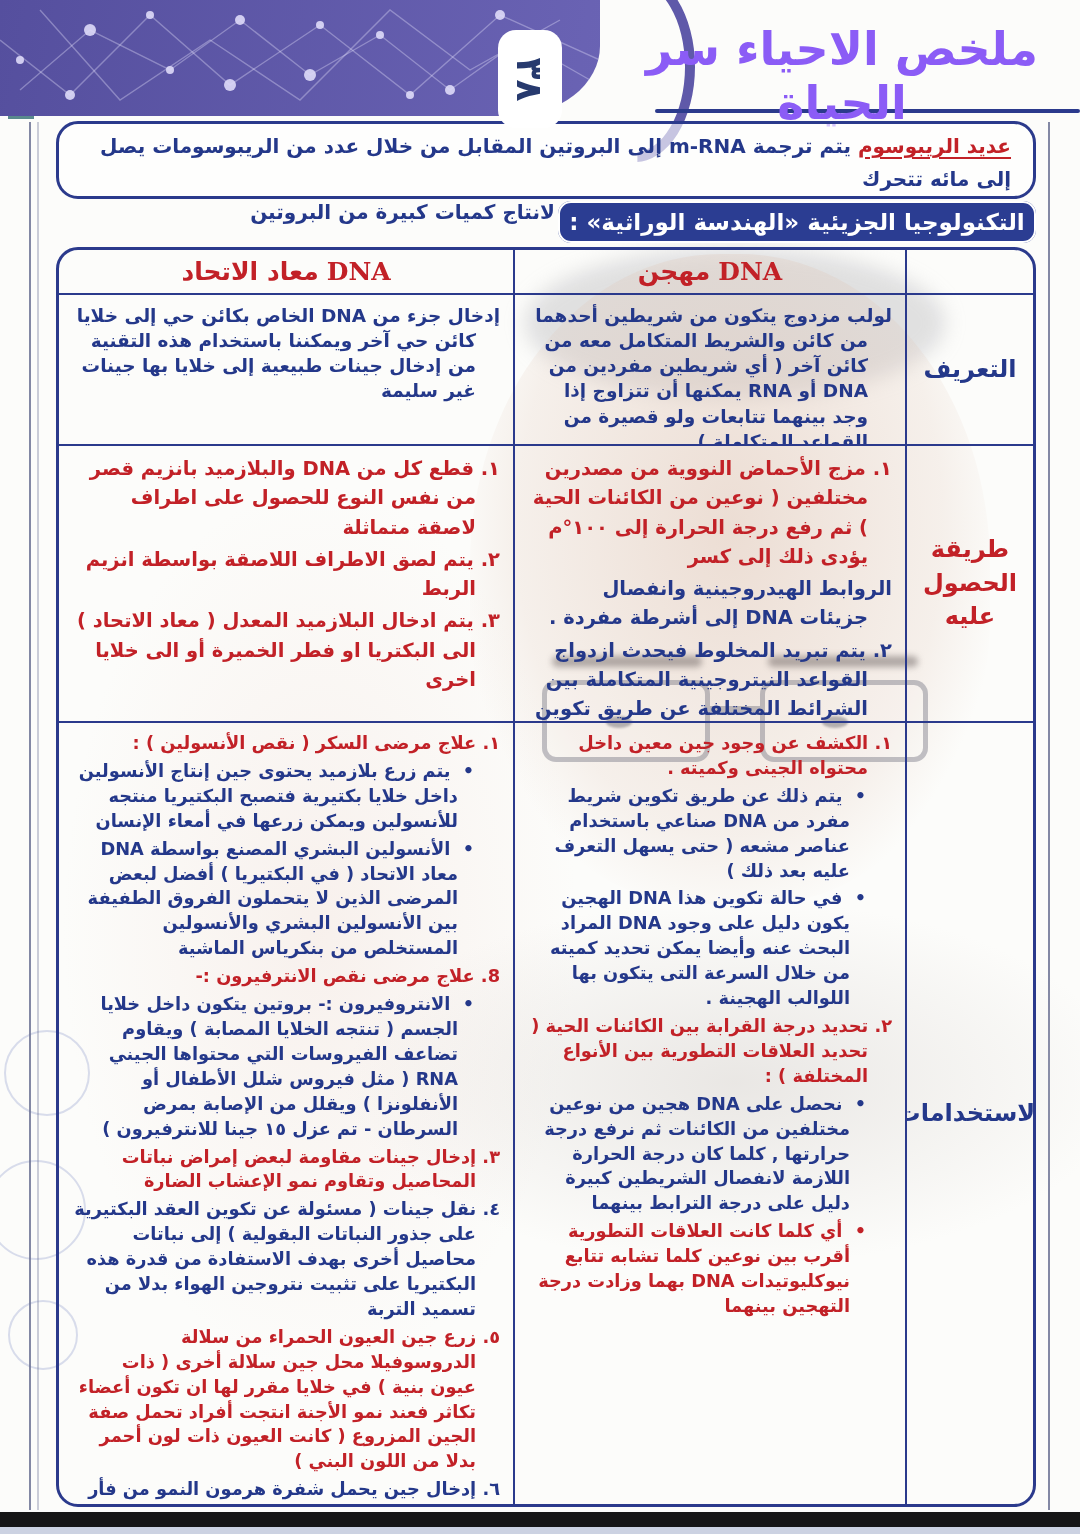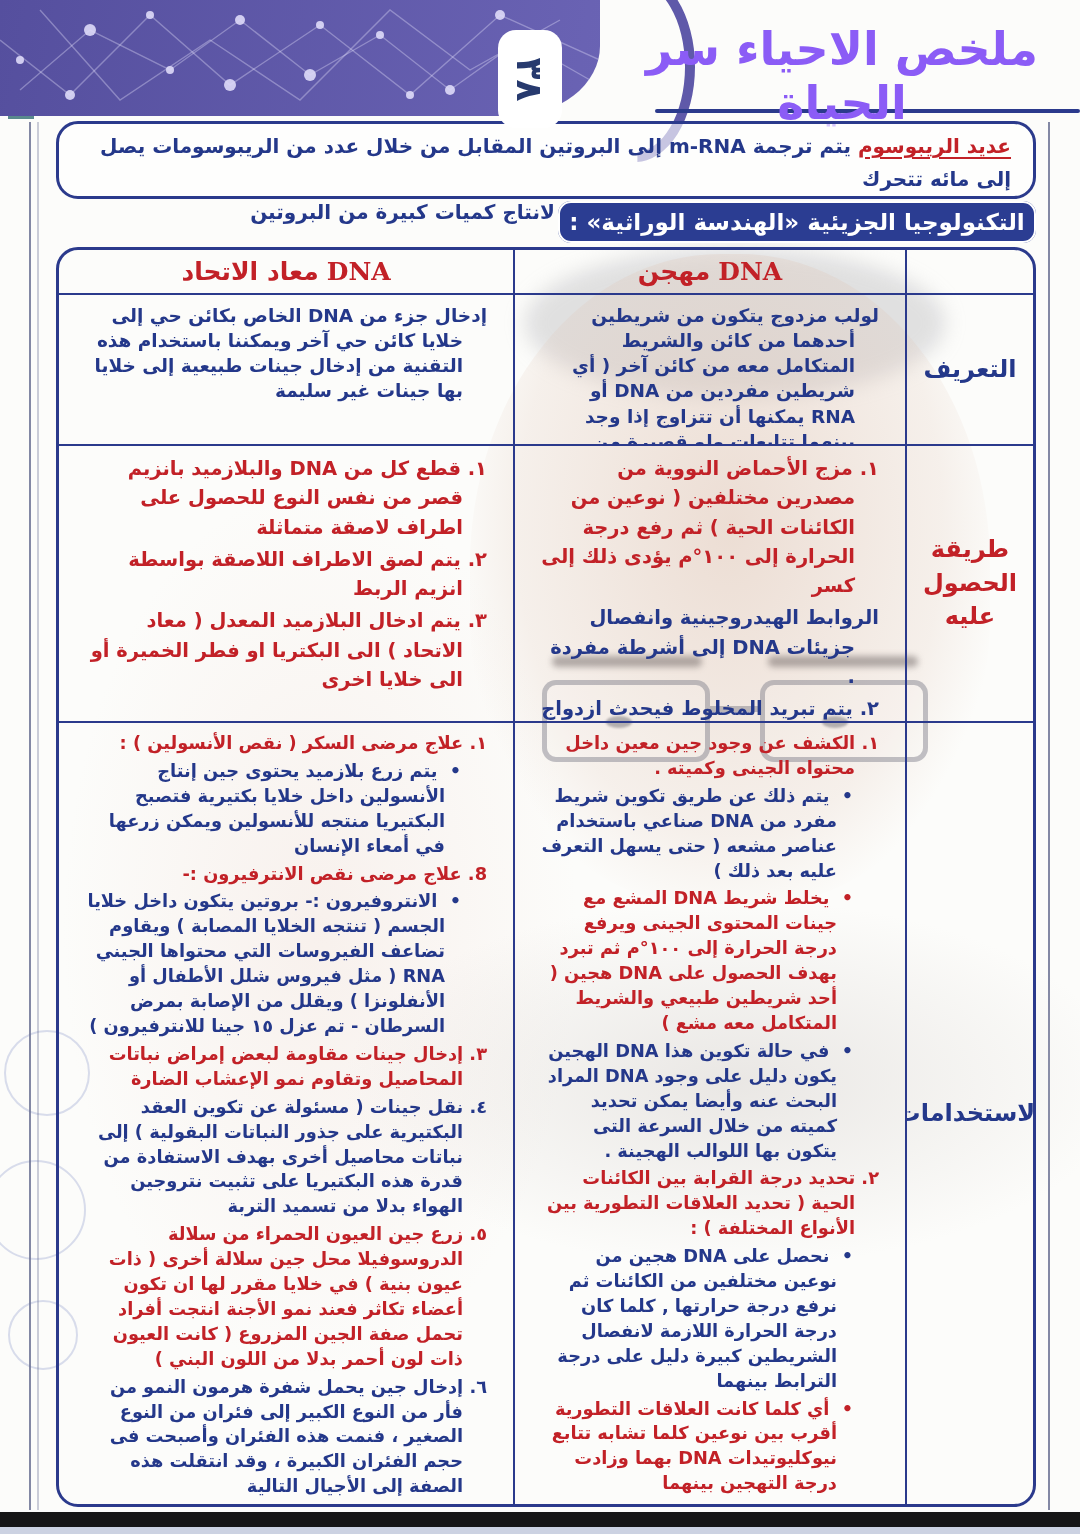--- a/index.html
+++ b/index.html
@@ -61,21 +61,21 @@
     background:radial-gradient(ellipse,rgba(208,202,198,.42),transparent 70%);}
   .warm{position:absolute;left:60px;top:480px;width:520px;height:900px;z-index:0;
     background:radial-gradient(ellipse,rgba(238,214,205,.30),transparent 70%);}
   .ring{position:absolute;border:2px solid rgba(90,110,180,.22);border-radius:50%;z-index:0;}
   
   .ctable{position:absolute;left:56px;top:247px;width:980px;height:1260px;z-index:2;
     border:3px solid #2b3a8c;border-radius:22px;overflow:hidden;
     display:grid;direction:rtl;
     grid-template-columns:128px 392px 1fr;
     grid-template-rows:45px 151px 277px 1fr;}
-  .cell{padding:8px 26px;overflow:hidden;background:transparent;}
+  .cell{padding:8px 13px;overflow:hidden;background:transparent;}
   .cell.bl{border-left:2.5px solid #2b3a8c;}
   .cell.bb{border-bottom:2.5px solid #2b3a8c;}
   .hcell{display:flex;align-items:center;justify-content:center;gap:8px;color:#c22127;font-size:25px;padding:2px;}
   .lcell{display:flex;align-items:center;justify-content:center;text-align:center;font-size:24px;line-height:1.4;padding:17px;}
   .cell .titem{padding-right:24px;text-indent:-24px;margin-bottom:3px;}
   .cell .titem.bullet{padding-right:42px;text-indent:-16px;}
   .bm{padding-left:6px;}
   .sz-def{font-size:18.5px;line-height:1.36;}
   .sz-met{font-size:19.5px;line-height:1.5;}
   .sz-use{font-size:17.8px;line-height:1.4;}
@@ -188,29 +188,29 @@
     <div class="cell sz-met bb">
         <div class="titem red"><span>١. قطع كل من DNA والبلازميد بانزيم قصر من نفس النوع للحصول على اطراف لاصقة متماثلة</span></div>
         <div class="titem red"><span>٢. يتم لصق الاطراف اللاصقة بواسطة انزيم الربط</span></div>
         <div class="titem red"><span>٣. يتم ادخال البلازميد المعدل ( معاد الاتحاد ) الى البكتريا او فطر الخميرة أو الى خلايا اخرى</span></div>
       </div>
 
     <div class="cell lcell navy bl">الاستخدامات</div>
     <div class="cell sz-use bl">
         <div class="titem red"><span>١. الكشف عن وجود جين معين داخل محتواه الجينى وكميته .</span></div>
         <div class="titem navy bullet"><span class="bm">• </span><span>يتم ذلك عن طريق تكوين شريط مفرد من DNA صناعي باستخدام عناصر مشعه ( حتى يسهل التعرف عليه بعد ذلك )</span></div>
-        <div class="titem red bullet"><span class="bm">• </span><span>يخلط شريط DNA المشع مع جينات المحتوى الجينى ويرفع درجة الحرارة إلى ١٠٠°م ثم تبرد بهدف الحصول على DNA هجين ( أحد شريطين طبيعي والشريط المتكامل معه مشع )</span></div>
         <div class="titem navy bullet"><span class="bm">• </span><span>في حالة تكوين هذا DNA الهجين يكون دليل على وجود DNA المراد البحث عنه وأيضا يمكن تحديد كميته من خلال السرعة التى يتكون بها اللوالب الهجينة .</span></div>
         <div class="titem red"><span>٢. تحديد درجة القرابة بين الكائنات الحية ( تحديد العلاقات التطورية بين الأنواع المختلفة ) :</span></div>
         <div class="titem navy bullet"><span class="bm">• </span><span>نحصل على DNA هجين من نوعين مختلفين من الكائنات ثم نرفع درجة حرارتها , كلما كان درجة الحرارة اللازمة لانفصال الشريطين كبيرة دليل على درجة الترابط بينهما</span></div>
         <div class="titem red bullet"><span class="bm">• </span><span>أي كلما كانت العلاقات التطورية أقرب بين نوعين كلما تشابه تتابع نيوكليوتيدات DNA بهما وزادت درجة التهجين بينهما</span></div>
       </div>
     <div class="cell sz-use">
         <div class="titem red"><span>١. علاج مرضى السكر ( نقص الأنسولين ) :</span></div>
         <div class="titem navy bullet"><span class="bm">• </span><span>يتم زرع بلازميد يحتوى جين إنتاج الأنسولين داخل خلايا بكتيرية فتصبح البكتيريا منتجه للأنسولين ويمكن زرعها في أمعاء الإنسان</span></div>
+        <div class="titem navy bullet"><span class="bm">• </span><span>الأنسولين البشري المصنع بواسطة DNA معاد الاتحاد ( في البكتيريا ) أفضل لبعض المرضى الذين لا يتحملون الفروق الطفيفة بين الأنسولين البشري والأنسولين المستخلص من بنكرياس الماشية</span></div>
         <div class="titem red"><span>8. علاج مرضى نقص الانترفيرون :-</span></div>
         <div class="titem navy bullet"><span class="bm">• </span><span>الانتروفيرون :- بروتين يتكون داخل خلايا الجسم ( تنتجه الخلايا المصابة ) ويقاوم تضاعف الفيروسات التي محتواها الجيني RNA ( مثل فيروس شلل الأطفال أو الأنفلونزا ) ويقلل من الإصابة بمرض السرطان - تم عزل ١٥ جينا للانترفيرون )</span></div>
         <div class="titem red"><span>٣. إدخال جينات مقاومة لبعض إمراض نباتات المحاصيل وتقاوم نمو الإعشاب الضارة</span></div>
         <div class="titem navy"><span>٤. نقل جينات ( مسئولة عن تكوين العقد البكتيرية على جذور النباتات البقولية ) إلى نباتات محاصيل أخرى بهدف الاستفادة من قدرة هذه البكتيريا على تثبيت نتروجين الهواء بدلا من تسميد التربة</span></div>
         <div class="titem red"><span>٥. زرع جين العيون الحمراء من سلالة الدروسوفيلا محل جين سلالة أخرى ( ذات عيون بنية ) في خلايا مقرر لها ان تكون أعضاء تكاثر فعند نمو الأجنة انتجت أفراد تحمل صفة الجين المزروع ( كانت العيون ذات لون أحمر بدلا من اللون البني )</span></div>
         <div class="titem navy"><span>٦. إدخال جين يحمل شفرة هرمون النمو من فأر من النوع الكبير إلى فئران من النوع الصغير ، فنمت هذه الفئران وأصبحت فى حجم الفئران الكبيرة ، وقد انتقلت هذه الصفة إلى الأجيال التالية</span></div>
       </div>
   </div>
 
 

